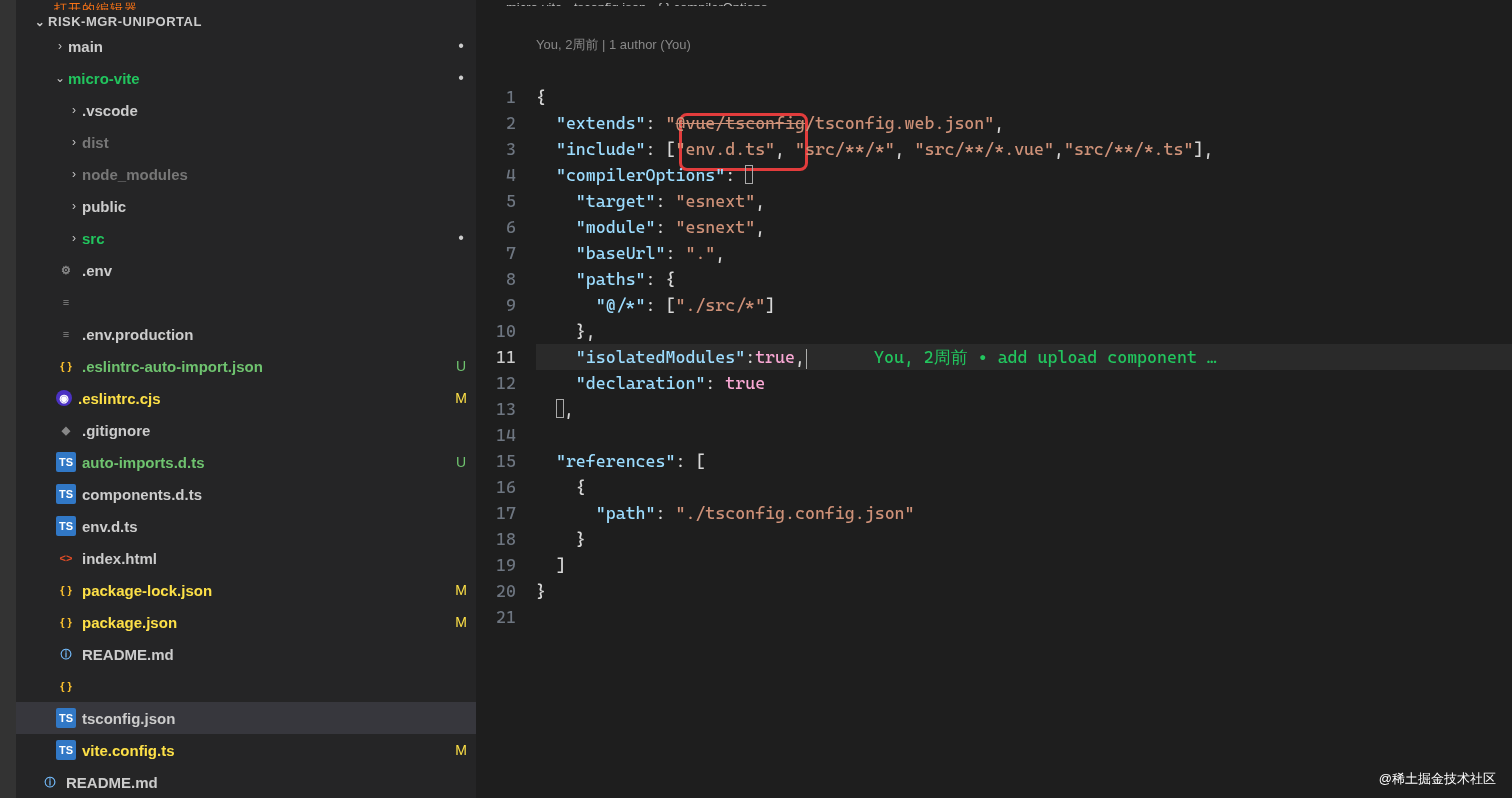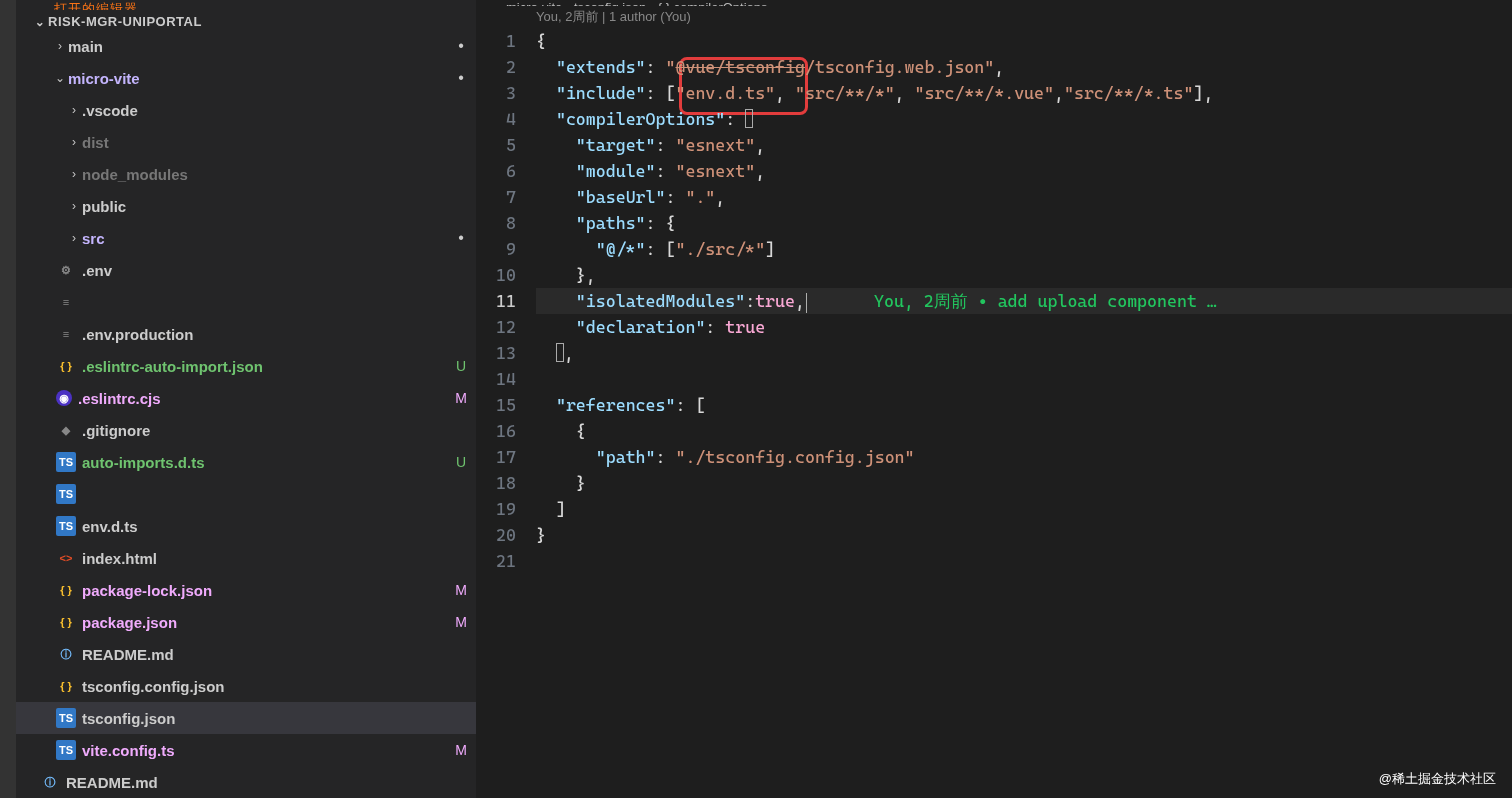--- a/index.html
+++ b/index.html
@@ -74,38 +74,39 @@
 }
 .file-label { flex: 1; font-weight: bold; }
 .file-status {
   width: 30px;
   text-align: center;
   font-size: 14px;
   font-weight: 500;
   flex-shrink: 0;
 }
 .status-u { color: #6fc36f; }
-.status-m { color: #f0abfc; }
+.status-m { color: #fde047; }
 .status-dot { color: #cccccc; font-size: 16px; }
 .icon-folder-chevron { color: #c5c5c5; }
 .icon-ts { background: #3178c6; color: #fff; }
 .icon-json { color: #fbc02d; }
 .icon-gear { color: #888; }
 .icon-info { color: #75beff; }
 .icon-html { color: #e44d26; }
 .icon-lines { color: #888; }
 .icon-eslint { background: #4b32c3; color: #fff; border-radius: 50%; width: 16px; height: 16px; }
 .folder-name-main { color: #cccccc; }
-.folder-name-micro { color: #c4b5fd; }
+.folder-name-micro { color: #22c55e; }
 
 .editor {
   flex: 1;
   background: #1e1e1e;
   display: flex;
   flex-direction: column;
+  gap: 28px;
 }
 .breadcrumb-bar {
   height: 6px;
   padding-left: 30px;
   font-size: 13px;
   color: #bbb;
   overflow: hidden;
   white-space: nowrap;
 }
 .git-info {
@@ -250,20 +251,21 @@
         <span class="file-icon " style="color:#888">◆</span>
         <span class="file-label ">.gitignore</span>
       </div>
       <div class="tree-item" style="padding-left: 40px;">
         <span class="file-icon icon-ts">TS</span>
         <span class="file-label status-u">auto-imports.d.ts</span>
         <span class="file-status status-u">U</span>
       </div>
       <div class="tree-item" style="padding-left: 40px;">
         <span class="file-icon icon-ts">TS</span>
+        <span class="file-label ">components.d.ts</span>
       </div>
       <div class="tree-item" style="padding-left: 40px;">
         <span class="file-icon icon-ts">TS</span>
         <span class="file-label ">env.d.ts</span>
       </div>
       <div class="tree-item" style="padding-left: 40px;">
         <span class="file-icon icon-html">&lt;&gt;</span>
         <span class="file-label ">index.html</span>
       </div>
       <div class="tree-item" style="padding-left: 40px;">
@@ -275,21 +277,20 @@
         <span class="file-icon icon-json">{ }</span>
         <span class="file-label status-m">package.json</span>
         <span class="file-status status-m">M</span>
       </div>
       <div class="tree-item" style="padding-left: 40px;">
         <span class="file-icon icon-info">ⓘ</span>
         <span class="file-label ">README.md</span>
       </div>
       <div class="tree-item" style="padding-left: 40px;">
         <span class="file-icon icon-json">{ }</span>
-        <span class="file-label ">tsconfig.config.json</span>
       </div>
       <div class="tree-item selected" style="padding-left: 40px;">
         <span class="file-icon icon-ts">TS</span>
         <span class="file-label ">tsconfig.json</span>
       </div>
       <div class="tree-item" style="padding-left: 40px;">
         <span class="file-icon icon-ts">TS</span>
         <span class="file-label status-m">vite.config.ts</span>
         <span class="file-status status-m">M</span>
       </div>

